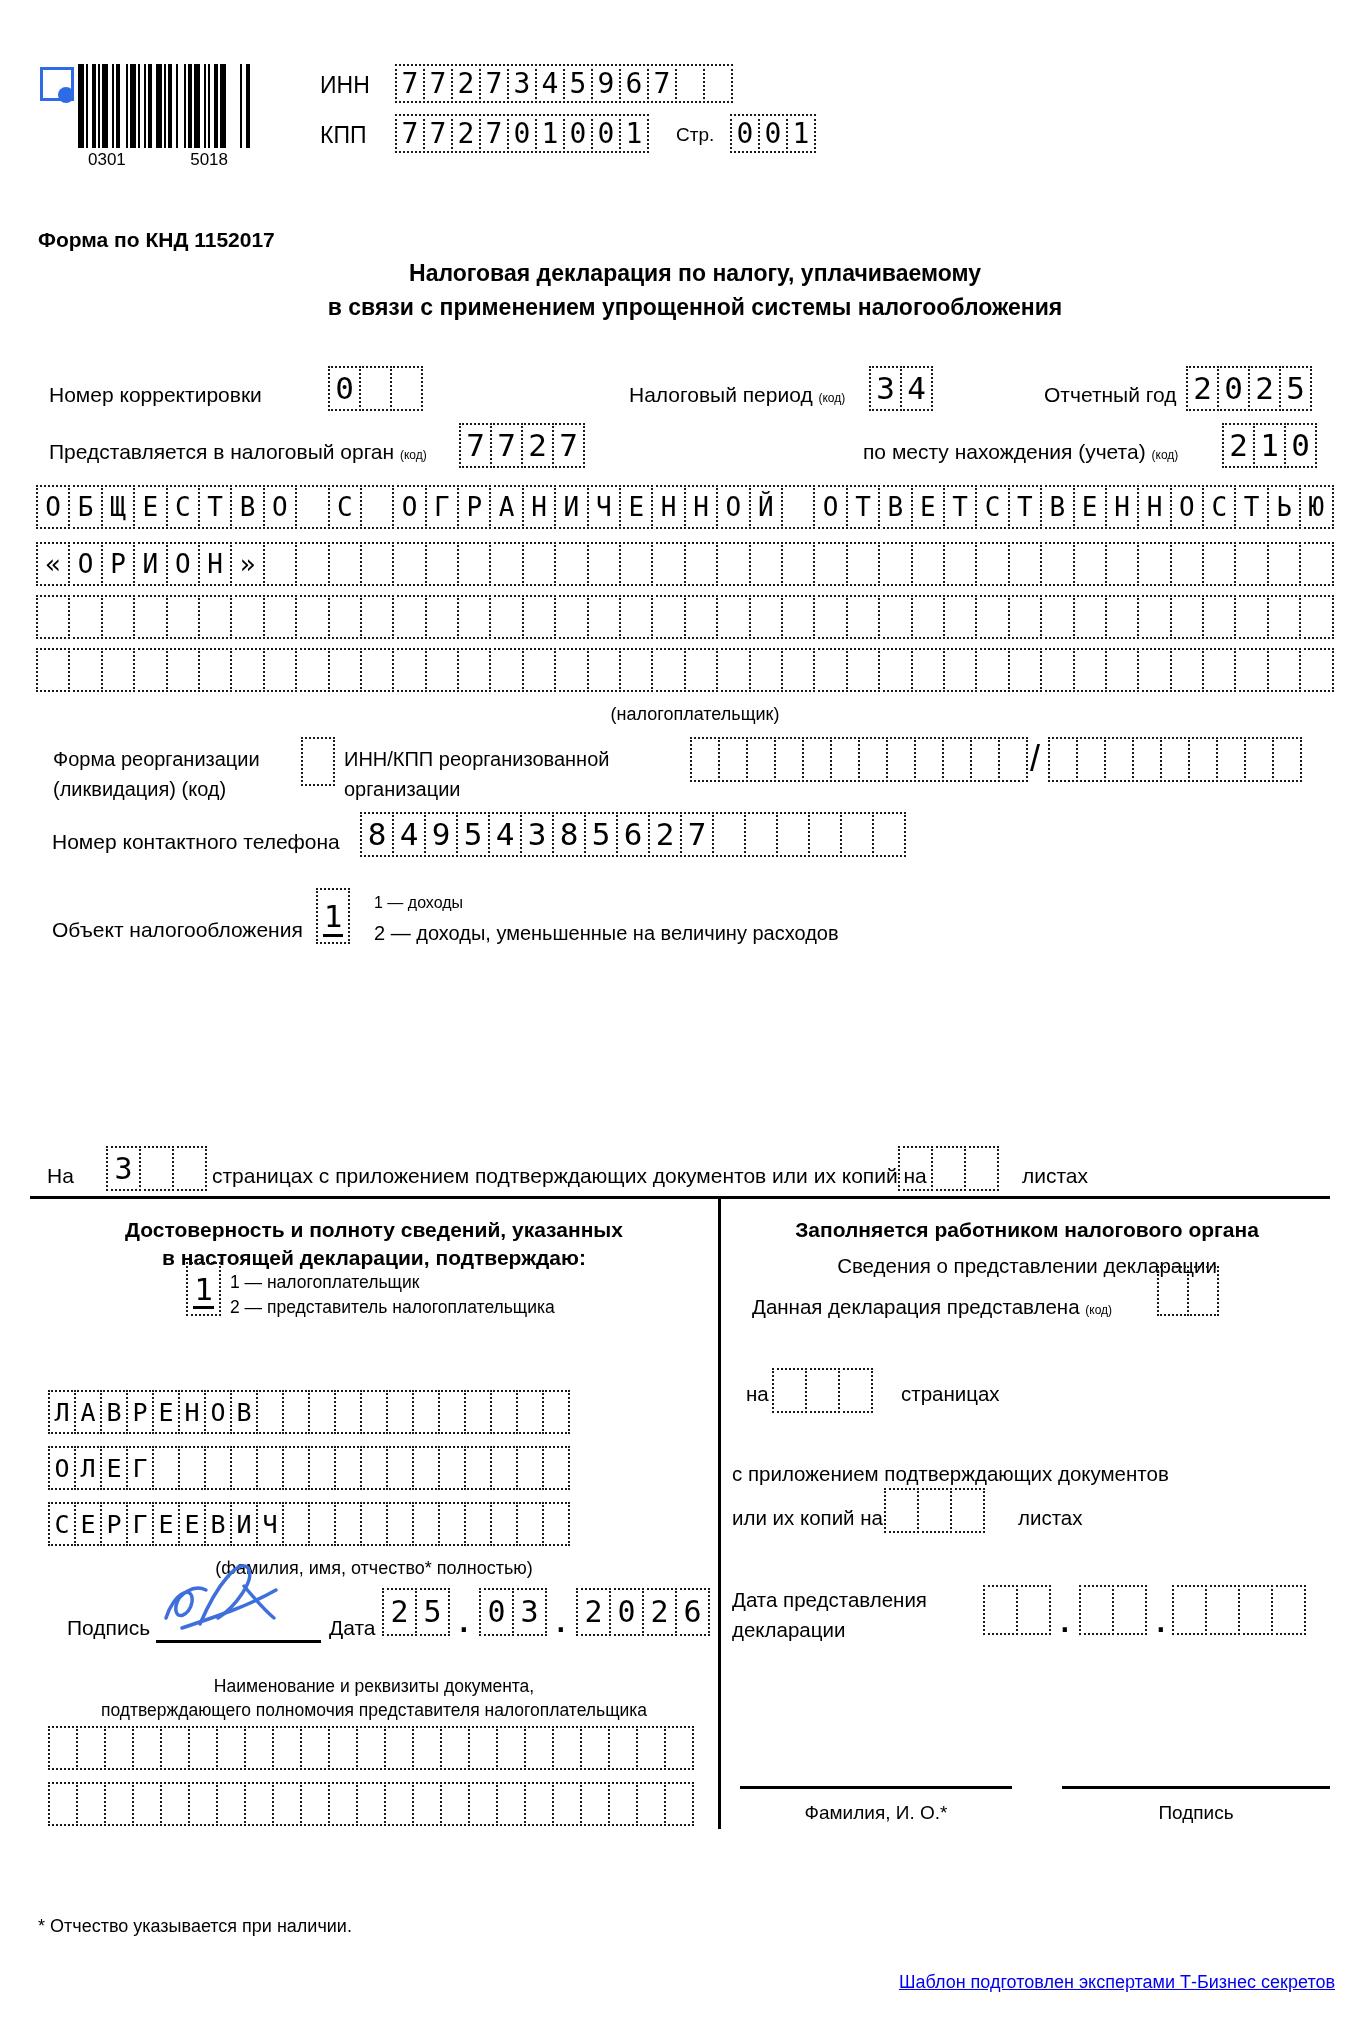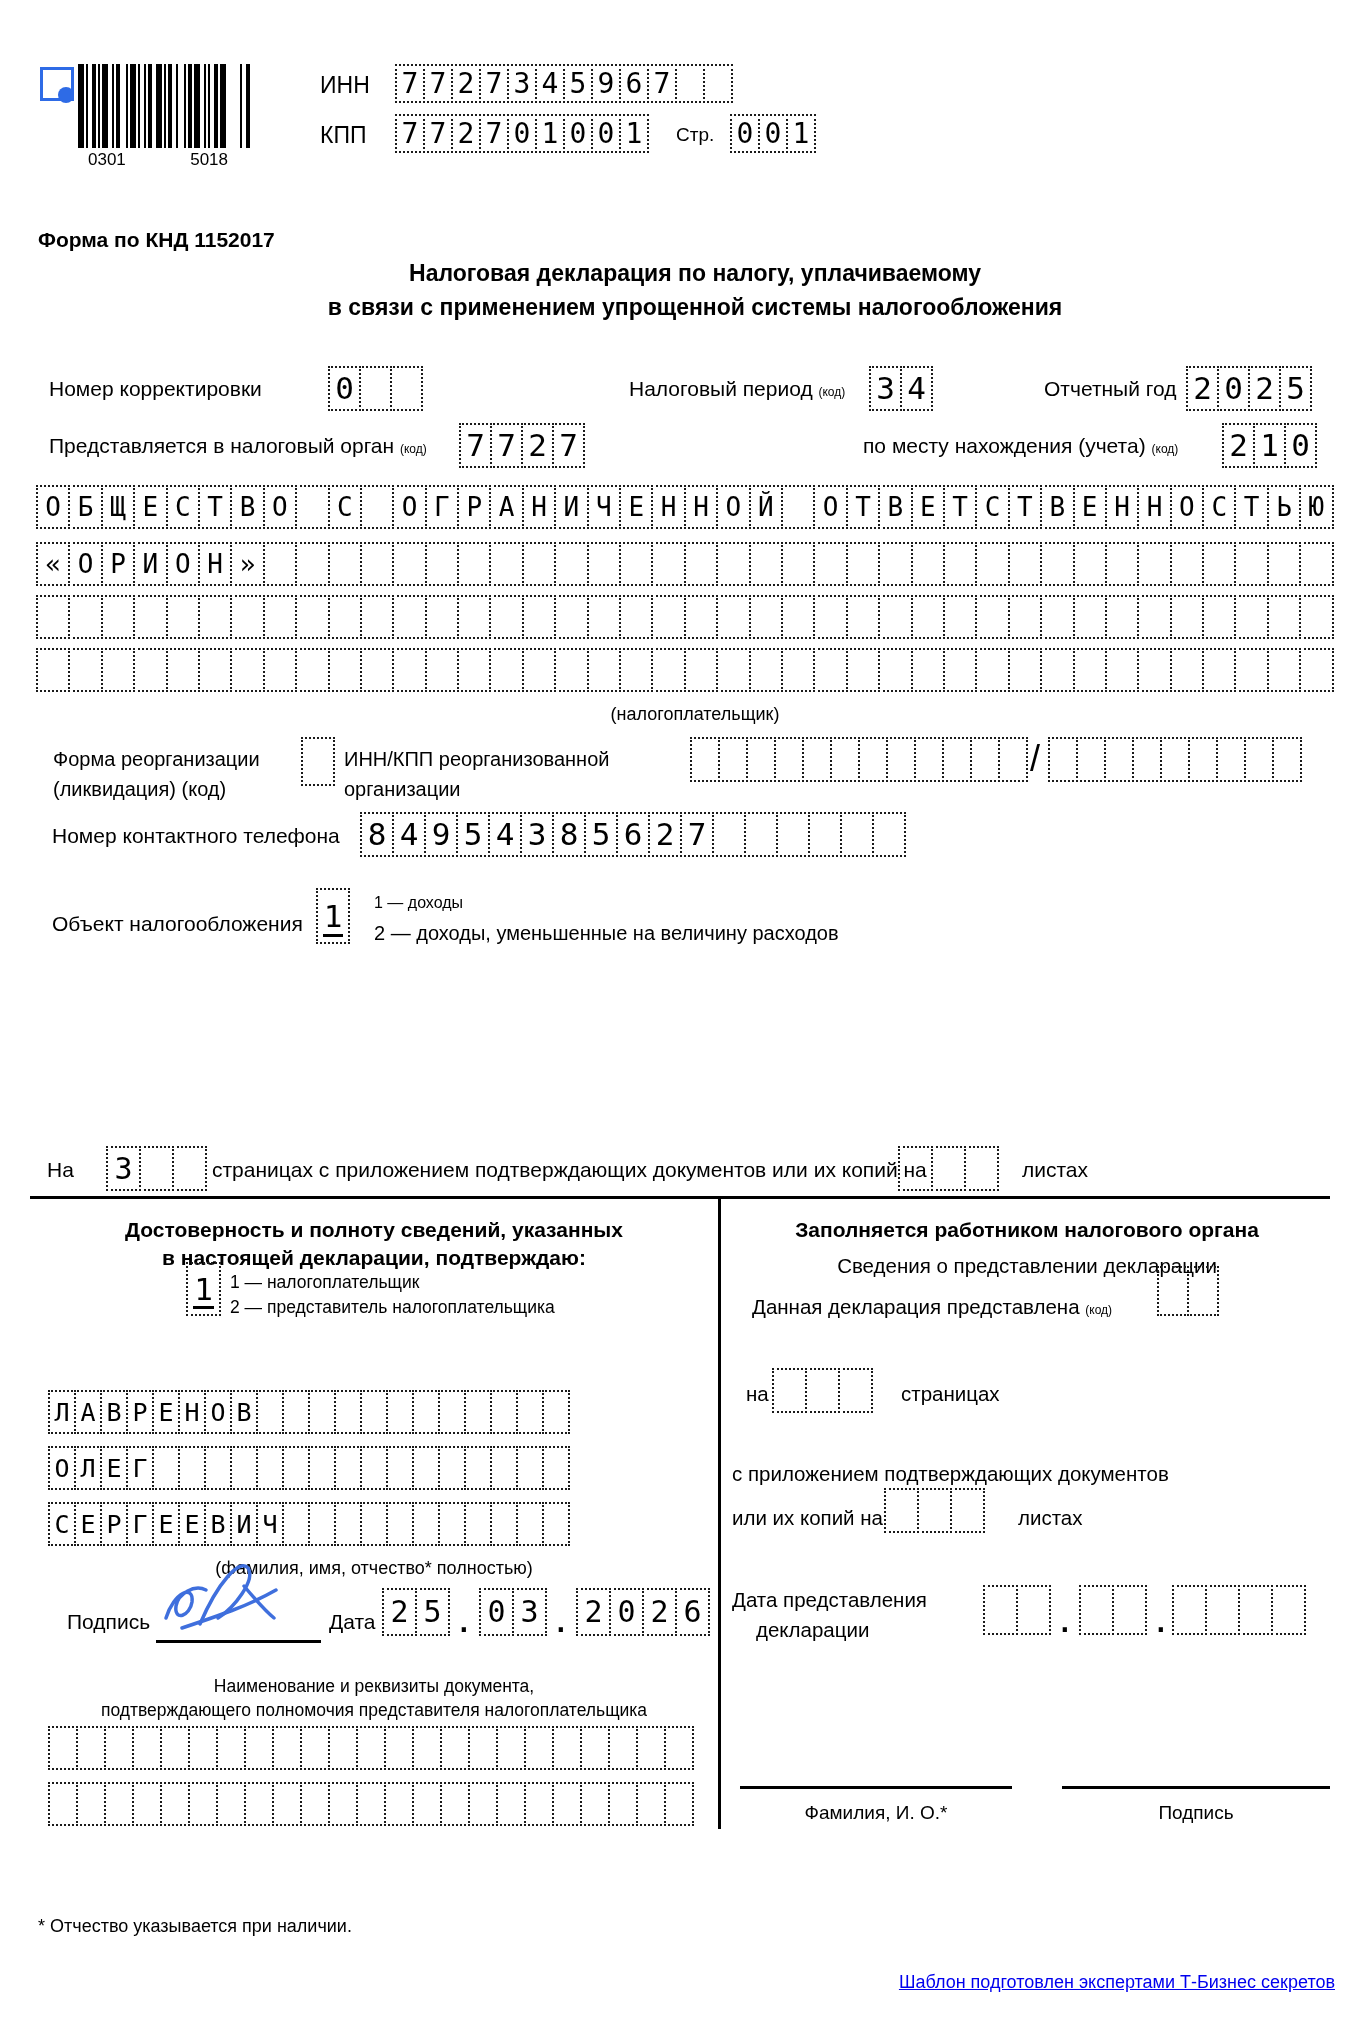--- a/index.html
+++ b/index.html
@@ -1,19 +1,19 @@
 <!DOCTYPE html>
 <html><head>
 <meta charset="utf-8">
 <style>
   html,body{margin:0;padding:0;background:#ffffff;}
   #page{position:relative;width:1360px;height:2041px;background:#fff;overflow:hidden;
         font-family:"Liberation Sans",sans-serif;color:#000;}
   .abs{position:absolute;}
-  .lbl{font-size:21px;line-height:1.15;white-space:nowrap;}
+  .lbl{font-size:21px;line-height:1.15;white-space:nowrap;margin-top:6px;}
   .lbl-sm{font-size:12px;}
   .small{font-size:18px;}
   .tiny{font-size:17.5px;}
   .b{font-weight:bold;}
   .ctr{text-align:center;}
   .cells{display:flex;}
   .cell{box-sizing:border-box;border:2px dotted #1a1a1a;margin-left:-2px;
         display:flex;align-items:center;justify-content:center;position:relative;
         font-family:"DejaVu Sans Mono",monospace;line-height:1;background:transparent;}
   .cells .cell:first-child{margin-left:0;}
@@ -626,21 +626,21 @@
   <div class="abs" style="left:732px;top:1506px;font-size:20.5px;">или их копий на</div>
   <div class="abs cells n33" style="left:884px;top:1488px;">
       <div class="cell"></div>
       <div class="cell"></div>
       <div class="cell"></div>
     </div>
   <div class="abs" style="left:1018px;top:1506px;font-size:20.5px;">листах</div>
 
   <div class="abs" style="left:732px;top:1588px;font-size:20.5px;">
     <div>Дата представления</div>
-    <div style="margin-top:6px;margin-left:24px;">декларации</div>
+    <div style="margin-top:6px;">декларации</div>
   </div>
   <div class="abs cells rd33" style="left:983px;top:1585px;">
       <div class="cell"></div>
       <div class="cell"></div>
     </div>
   <div class="abs dotsep" style="left:1057px;top:1608px;">.</div>
   <div class="abs cells rd33" style="left:1079px;top:1585px;">
       <div class="cell"></div>
       <div class="cell"></div>
     </div>

